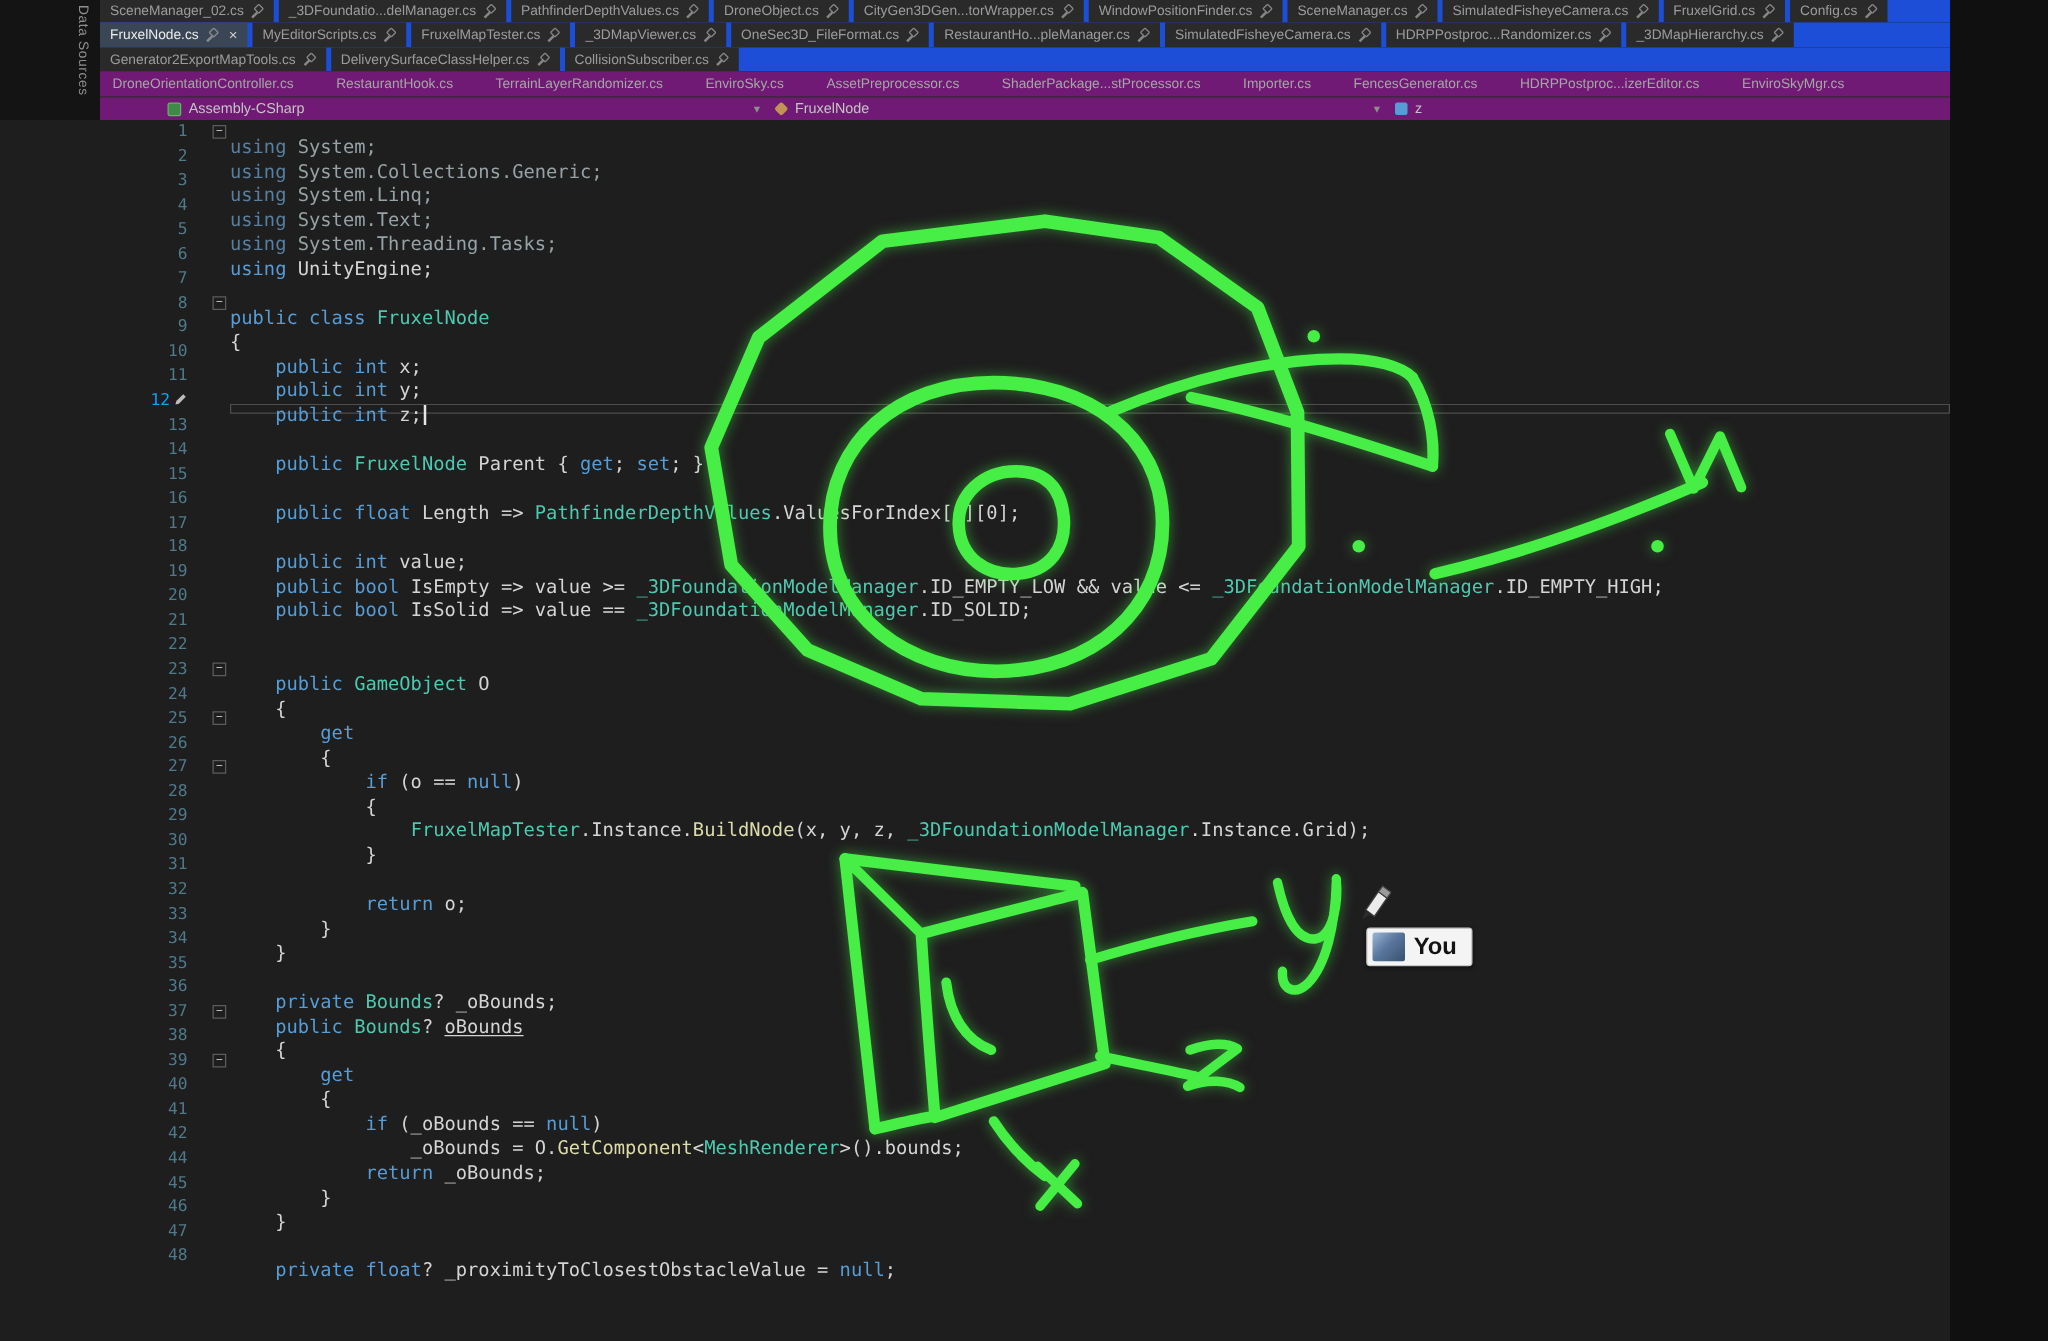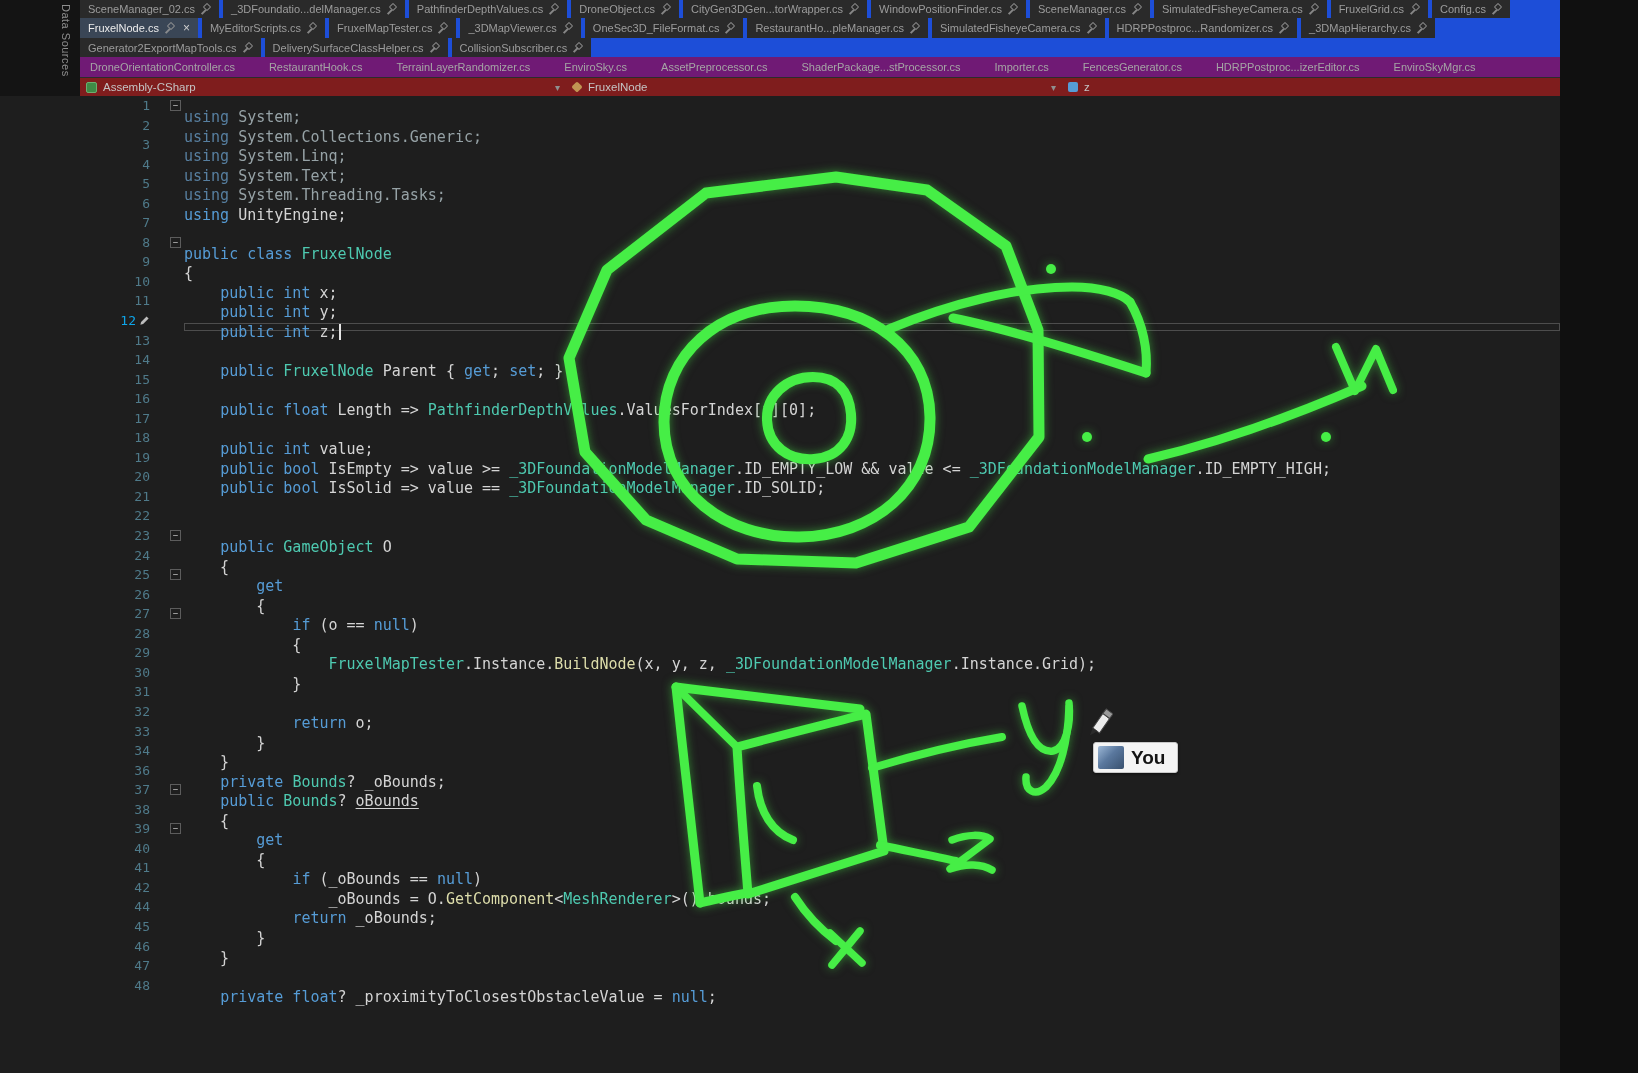--- a/index.html
+++ b/index.html
@@ -20,22 +20,22 @@
   #row4 .tab { background:transparent; color:#a5a5a5; padding:0 10px; }
   .tab.active { background:#3a4656; color:#ececec;justify-content:space-between; }
   .tab .close { font-size:12px; color:#cfcfcf; margin-left:2px; }
   .pin { position:relative; width:10px; height:10px; opacity:.85; flex:0 0 auto; }
   .pin::before { content:""; position:absolute; right:1px; top:0; width:4px; height:4px;
                  border:1.5px solid #979797; border-radius:1px; transform:rotate(45deg); }
   .pin::after { content:""; position:absolute; left:1px; bottom:0; width:6px; height:1.5px;
                 background:#979797; transform:rotate(-45deg); transform-origin:left bottom; }
 
   
-  .breadcrumb { height:19px; margin-left:80px; background:#7f1d1d; border-top:1px solid #2c2c2c;
-                display:flex; align-items:center; font-size:11.5px; color:#c4c4c4; }
+  .breadcrumb { height:19px; margin-left:80px; background:#701a75; border-top:1px solid #2c2c2c;
+                display:flex; align-items:center; font-size:11.5px; color:#c4c4c4;padding-left:48px; }
   .bc-sec { display:flex; align-items:center; gap:6px; padding:0 6px; height:100%; }
   .bc-sec.s1 { width:486px; } .bc-sec.s2 { width:496px; } .bc-sec.s3 { flex:1; }
   .bc-spacer { flex:1; }
   .caret { color:#8f8f8f; font-size:10px; }
   .ic-project { width:11px; height:11px; background:#3f8a46; border:1px solid #6cae71; border-radius:2px; }
   .ic-class { width:10px; height:10px; background:#c09553; border-radius:2px; transform:rotate(45deg) scale(.8); }
   .ic-field { width:10px; height:10px; background:#569cd6; border-radius:2px; }
 
   
   .editor { position:absolute; left:0; top:96px; width:1560px; height:977px; background:#1e1e1e;
@@ -105,20 +105,21 @@
       <div class="line"><div class="num">25</div><div class="foldcol"><span class="foldbox">−</span></div><div class="codecell"><span class="p">        </span><span class="k">get</span></div></div>
       <div class="line"><div class="num">26</div><div class="foldcol"></div><div class="codecell"><span class="p">        {</span></div></div>
       <div class="line"><div class="num">27</div><div class="foldcol"><span class="foldbox">−</span></div><div class="codecell"><span class="p">            </span><span class="k">if</span><span class="p"> (o == </span><span class="k">null</span><span class="p">)</span></div></div>
       <div class="line"><div class="num">28</div><div class="foldcol"></div><div class="codecell"><span class="p">            {</span></div></div>
       <div class="line"><div class="num">29</div><div class="foldcol"></div><div class="codecell"><span class="p">                </span><span class="t">FruxelMapTester</span><span class="p">.Instance.</span><span class="m">BuildNode</span><span class="p">(x, y, z, </span><span class="t">_3DFoundationModelManager</span><span class="p">.Instance.Grid);</span></div></div>
       <div class="line"><div class="num">30</div><div class="foldcol"></div><div class="codecell"><span class="p">            }</span></div></div>
       <div class="line"><div class="num">31</div><div class="foldcol"></div><div class="codecell"></div></div>
       <div class="line"><div class="num">32</div><div class="foldcol"></div><div class="codecell"><span class="p">            </span><span class="k">return</span><span class="p"> o;</span></div></div>
       <div class="line"><div class="num">33</div><div class="foldcol"></div><div class="codecell"><span class="p">        }</span></div></div>
       <div class="line"><div class="num">34</div><div class="foldcol"></div><div class="codecell"><span class="p">    }</span></div></div>
+      <div class="line"><div class="num">35</div><div class="foldcol"></div><div class="codecell"></div></div>
       <div class="line"><div class="num">36</div><div class="foldcol"></div><div class="codecell"><span class="p">    </span><span class="k">private </span><span class="t">Bounds</span><span class="p">? _oBounds;</span></div></div>
       <div class="line"><div class="num">37</div><div class="foldcol"><span class="foldbox">−</span></div><div class="codecell"><span class="p">    </span><span class="k">public </span><span class="t">Bounds</span><span class="p">? </span><span class="u">oBounds</span></div></div>
       <div class="line"><div class="num">38</div><div class="foldcol"></div><div class="codecell"><span class="p">    {</span></div></div>
       <div class="line"><div class="num">39</div><div class="foldcol"><span class="foldbox">−</span></div><div class="codecell"><span class="p">        </span><span class="k">get</span></div></div>
       <div class="line"><div class="num">40</div><div class="foldcol"></div><div class="codecell"><span class="p">        {</span></div></div>
       <div class="line"><div class="num">41</div><div class="foldcol"></div><div class="codecell"><span class="p">            </span><span class="k">if</span><span class="p"> (_oBounds == </span><span class="k">null</span><span class="p">)</span></div></div>
       <div class="line"><div class="num">42</div><div class="foldcol"></div><div class="codecell"><span class="p">                _oBounds = O.</span><span class="m">GetComponent</span><span class="p">&lt;</span><span class="t">MeshRenderer</span><span class="p">&gt;().bounds;</span></div></div>
       <div class="line"><div class="num">44</div><div class="foldcol"></div><div class="codecell"><span class="p">            </span><span class="k">return</span><span class="p"> _oBounds;</span></div></div>
       <div class="line"><div class="num">45</div><div class="foldcol"></div><div class="codecell"><span class="p">        }</span></div></div>
       <div class="line"><div class="num">46</div><div class="foldcol"></div><div class="codecell"><span class="p">    }</span></div></div>

